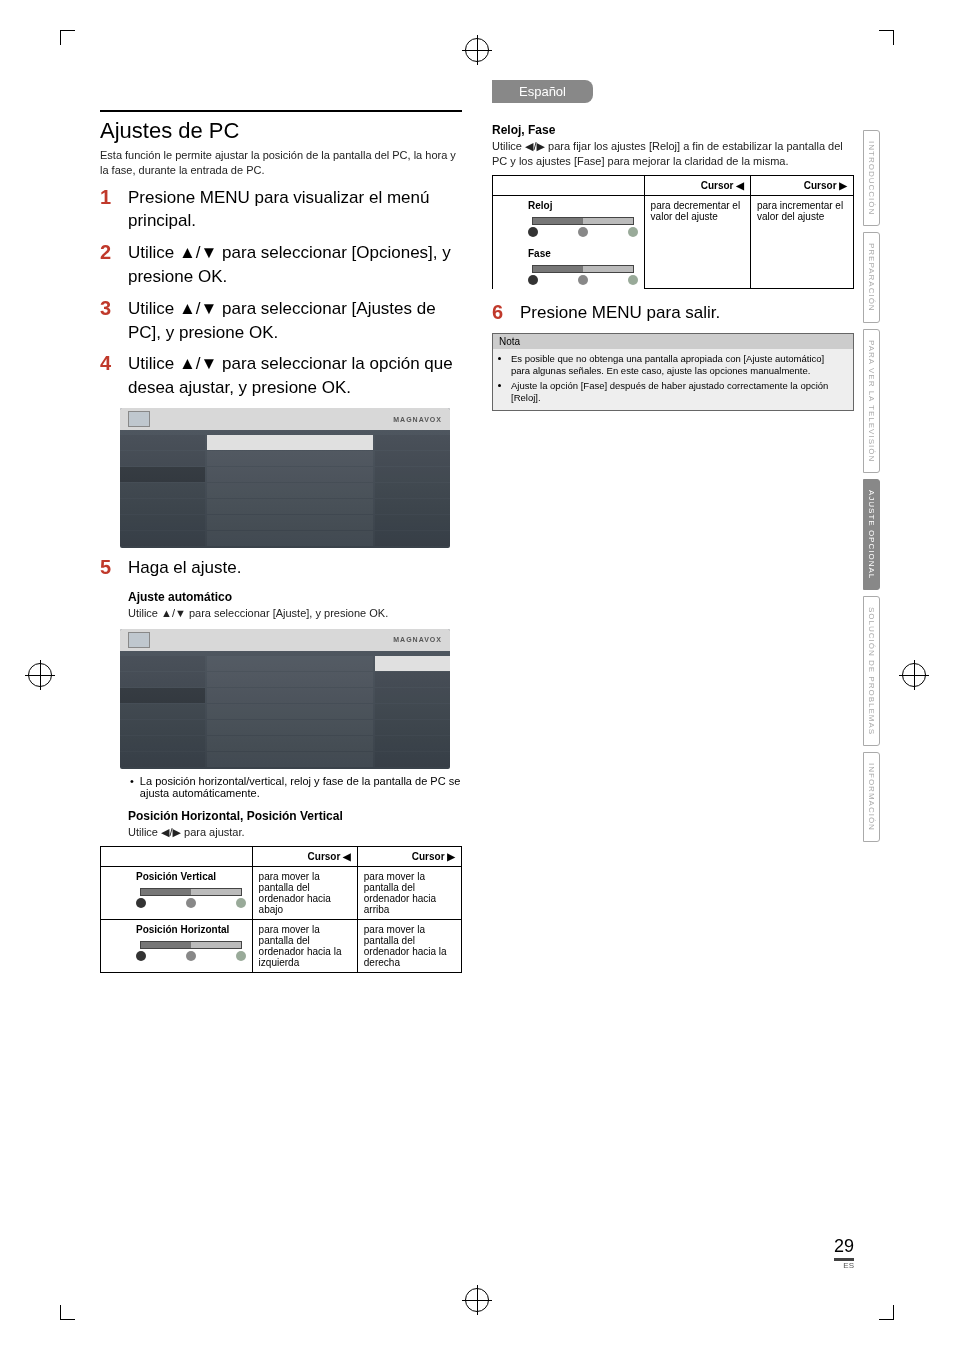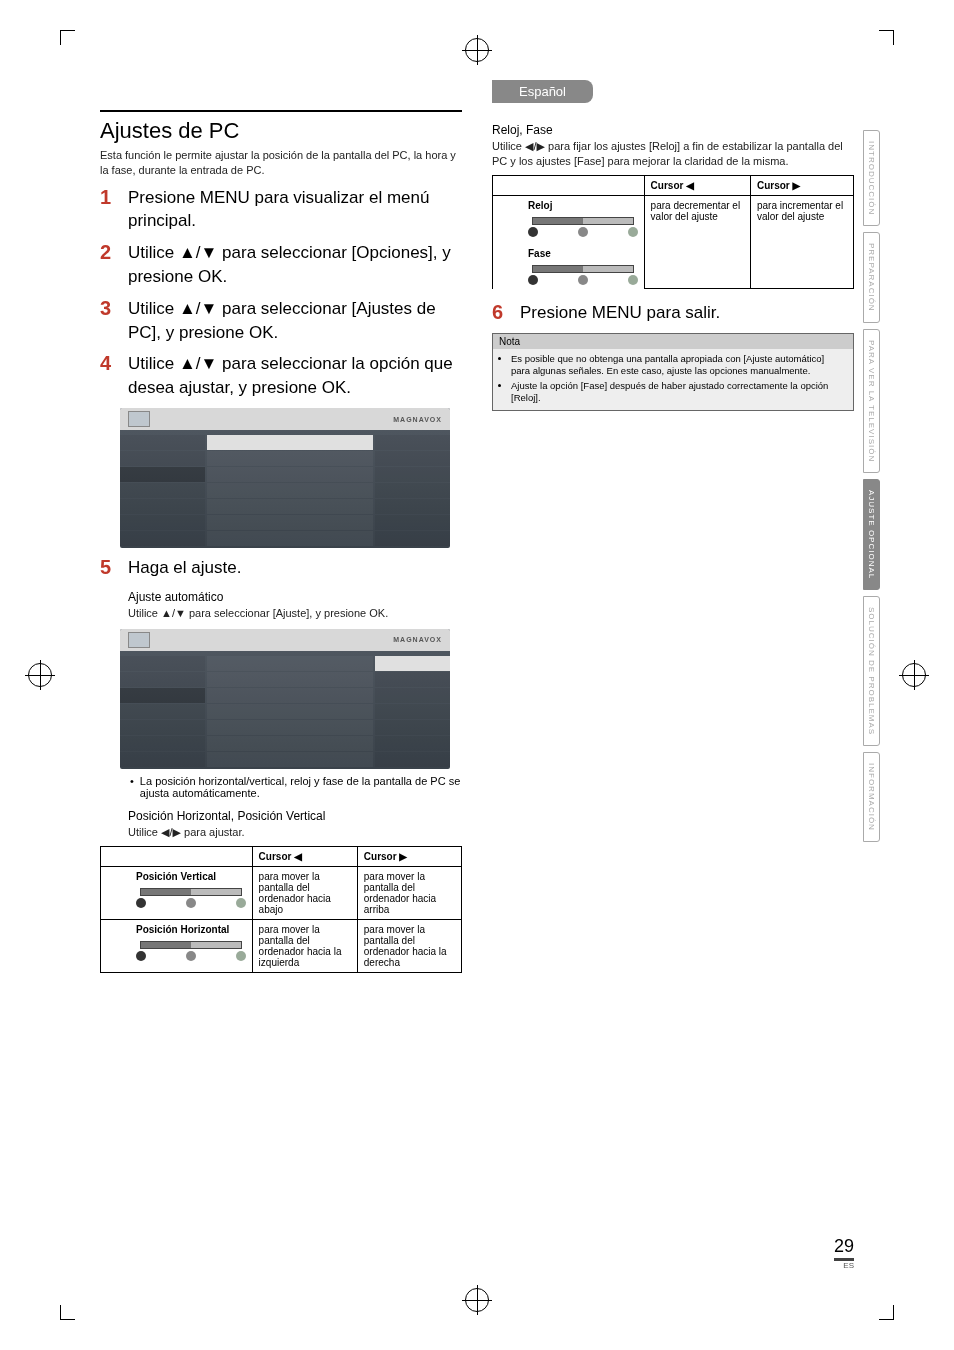--- a/index.html
+++ b/index.html
@@ -42,21 +42,21 @@
   h1.section {
     font-size:22px; font-weight:normal; margin:30px 0 4px 0;
     border-top:2px solid #000; padding-top:6px;
   }
   .intro { font-size:11px; color:#222; line-height:1.35; margin-bottom:6px;}
   ol.steps { list-style:none; padding:0; margin:0;}
   ol.steps > li { display:flex; margin:8px 0; gap:10px; align-items:flex-start;}
   ol.steps .num { font-size:20px; font-weight:bold; color:#c0392b; width:18px;}
   ol.steps .body { flex:1; font-size:17px; line-height:1.4;}
   .bold { font-weight:bold;}
-  .sub-h { font-weight:normal; font-size:12px; margin:10px 0 2px 0;}
+  .sub-h { font-weight:bold; font-size:12px; margin:10px 0 2px 0;}
   .screenshot {
     width: 330px; height:140px; background:linear-gradient(#525a63,#3a424a);
     border-radius:2px; margin:8px 0 6px 20px; position:relative; overflow:hidden;
   }
   .screenshot .hdr {
     height:22px; background:#d8d8d8; display:flex; align-items:center; justify-content:space-between;
     padding:0 8px; font-size:8px;
   }
   .screenshot .hdr .logo { color:#555; font-weight:bold; letter-spacing:1px; font-size:7px;}
   .screenshot .hdr .tv {
@@ -72,21 +72,21 @@
   .screenshot .row.dark .cell-a { background:rgba(0,0,0,0.25);}
   .note-bullet { margin:6px 0 6px 30px; font-size:11px; display:flex;}
   .note-bullet::before { content:"•"; margin-right:6px;}
 
   table.adj {
     border-collapse:collapse; width:100%; font-size:10px; margin-top:6px;
   }
   table.adj th, table.adj td {
     border:1px solid #000; padding:4px 6px; vertical-align:top; text-align:left;
   }
-  table.adj th { font-weight:bold; text-align:left; background:#fff;}
+  table.adj th { font-weight:bold; text-align:right; background:#fff;}
   table.adj .setting-cell { width:42%;padding-left:35px;}
   .slider-box { margin-top:6px;}
   .slider-box .bar {
     height:6px; background:linear-gradient(to right,#777 0%,#777 50%,#bbb 50%,#bbb 100%);
     border:1px solid #444; position:relative; margin:4px 4px 0 4px;
   }
   .slider-box .track {
     display:flex; justify-content:space-between; margin:2px 0 0 0;
     font-size:9px; color:#333;
   }

